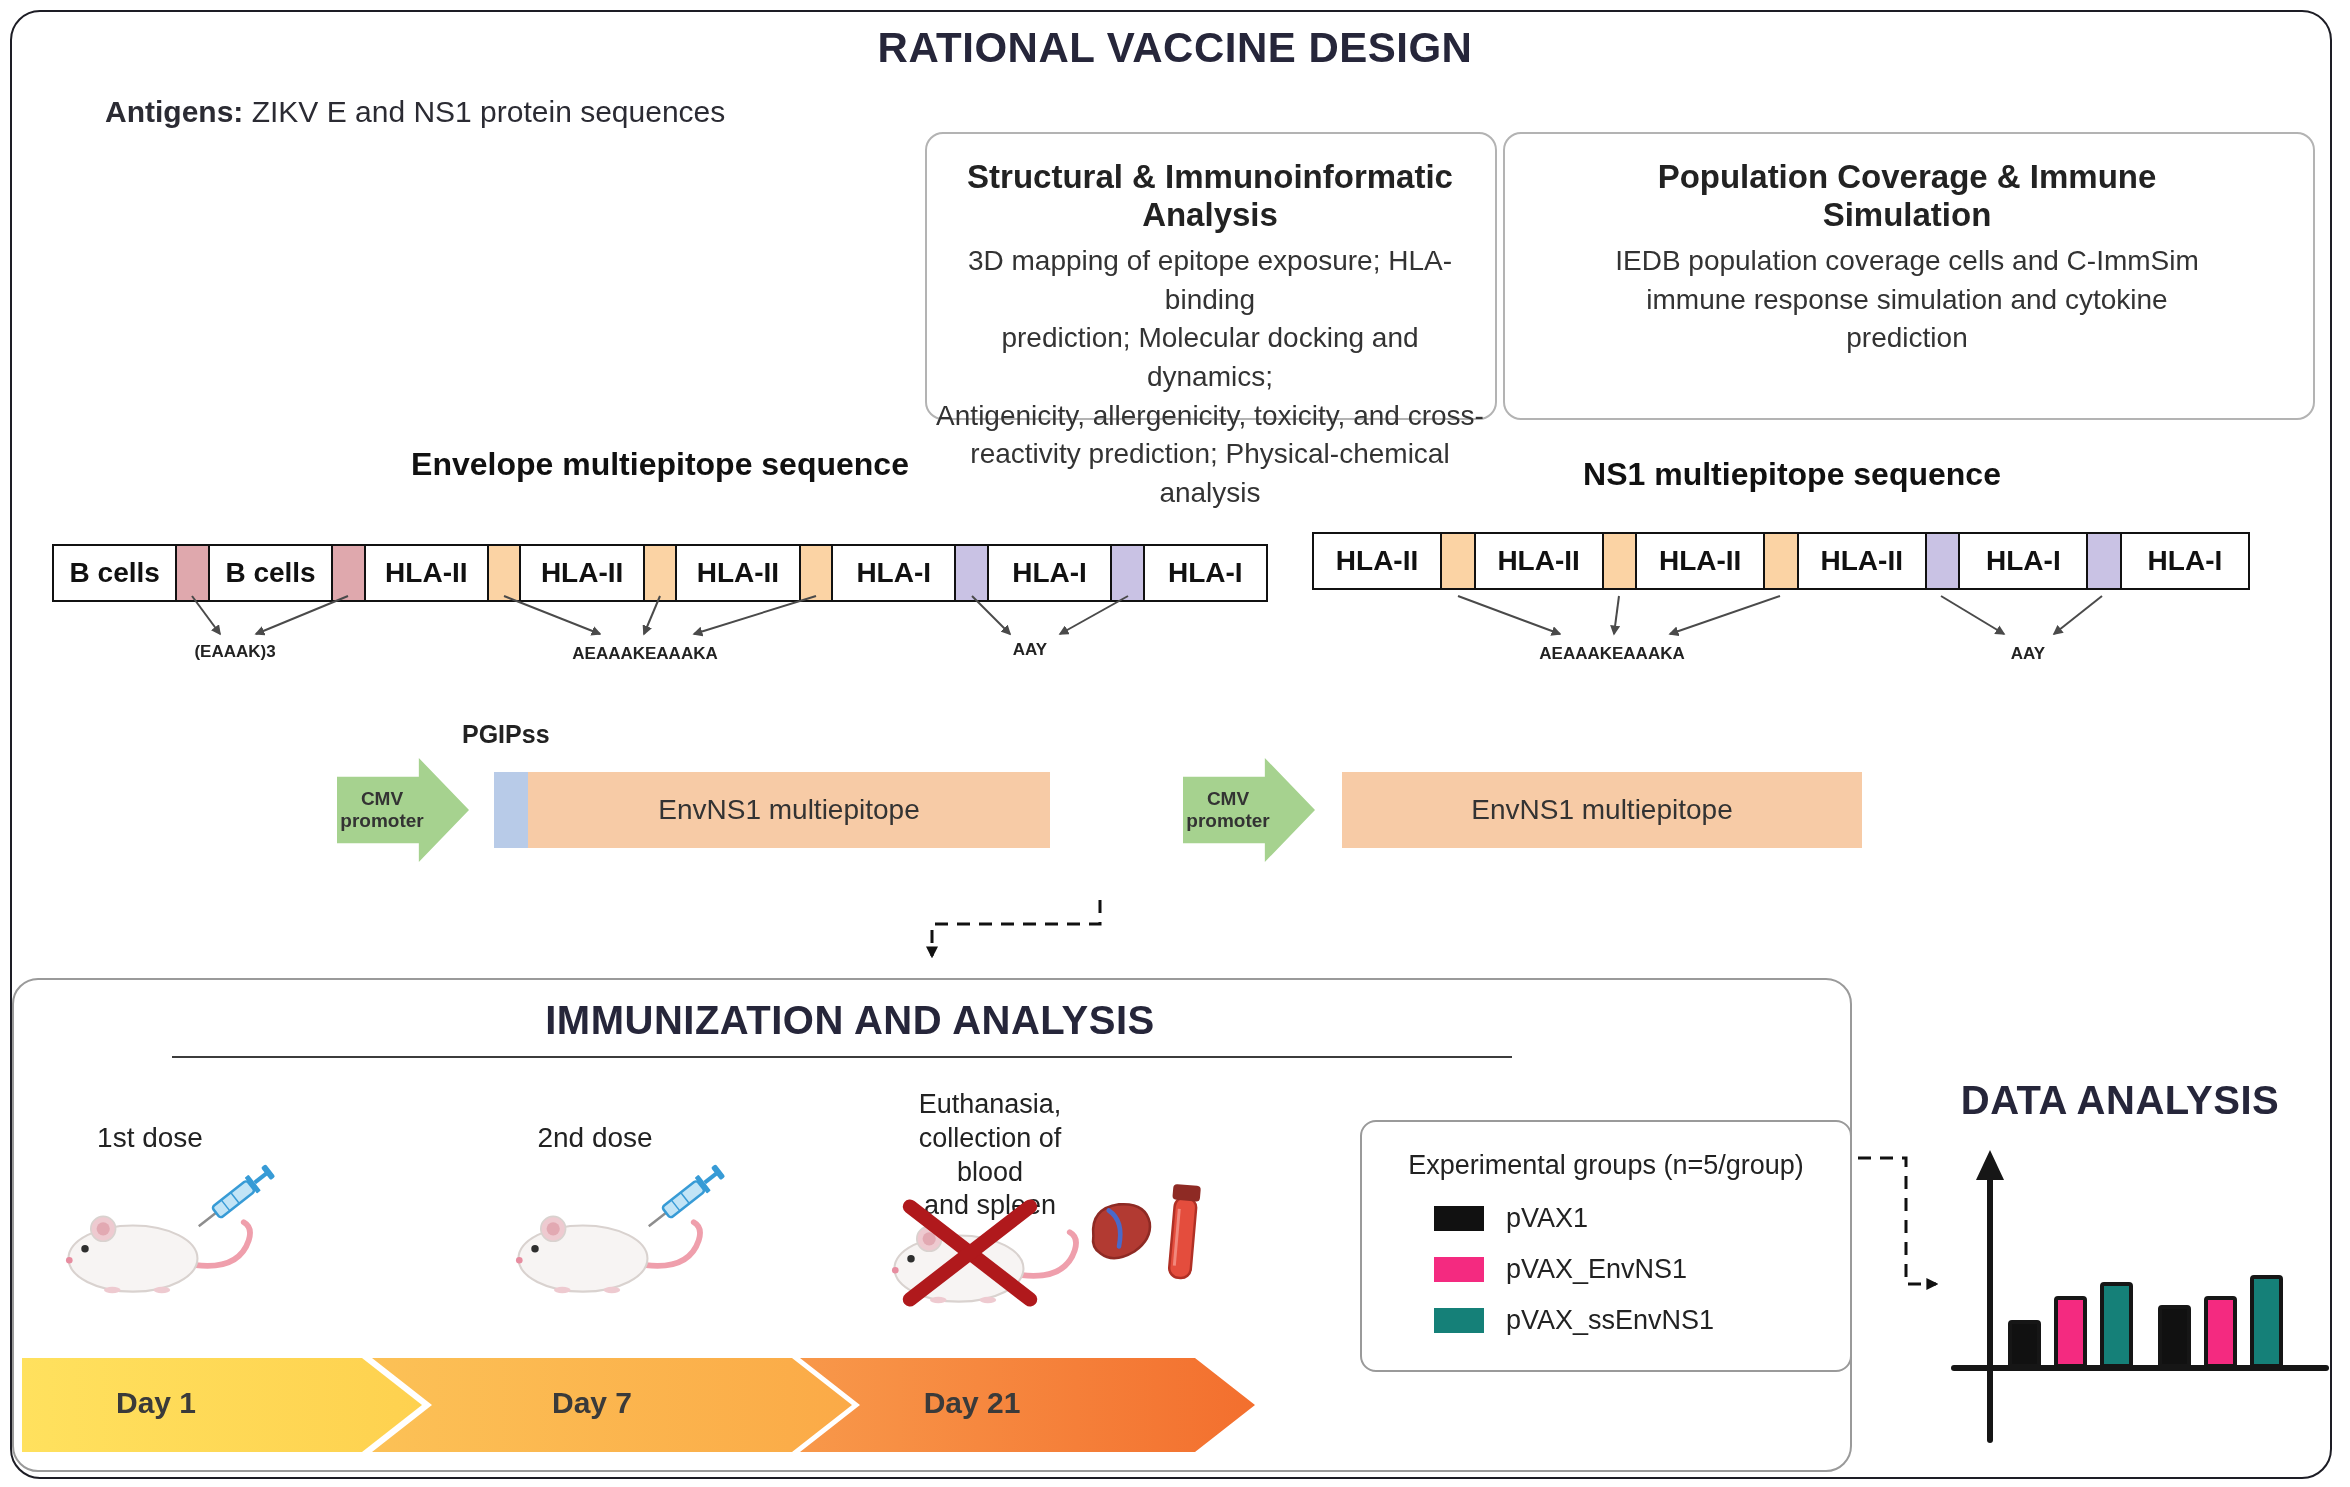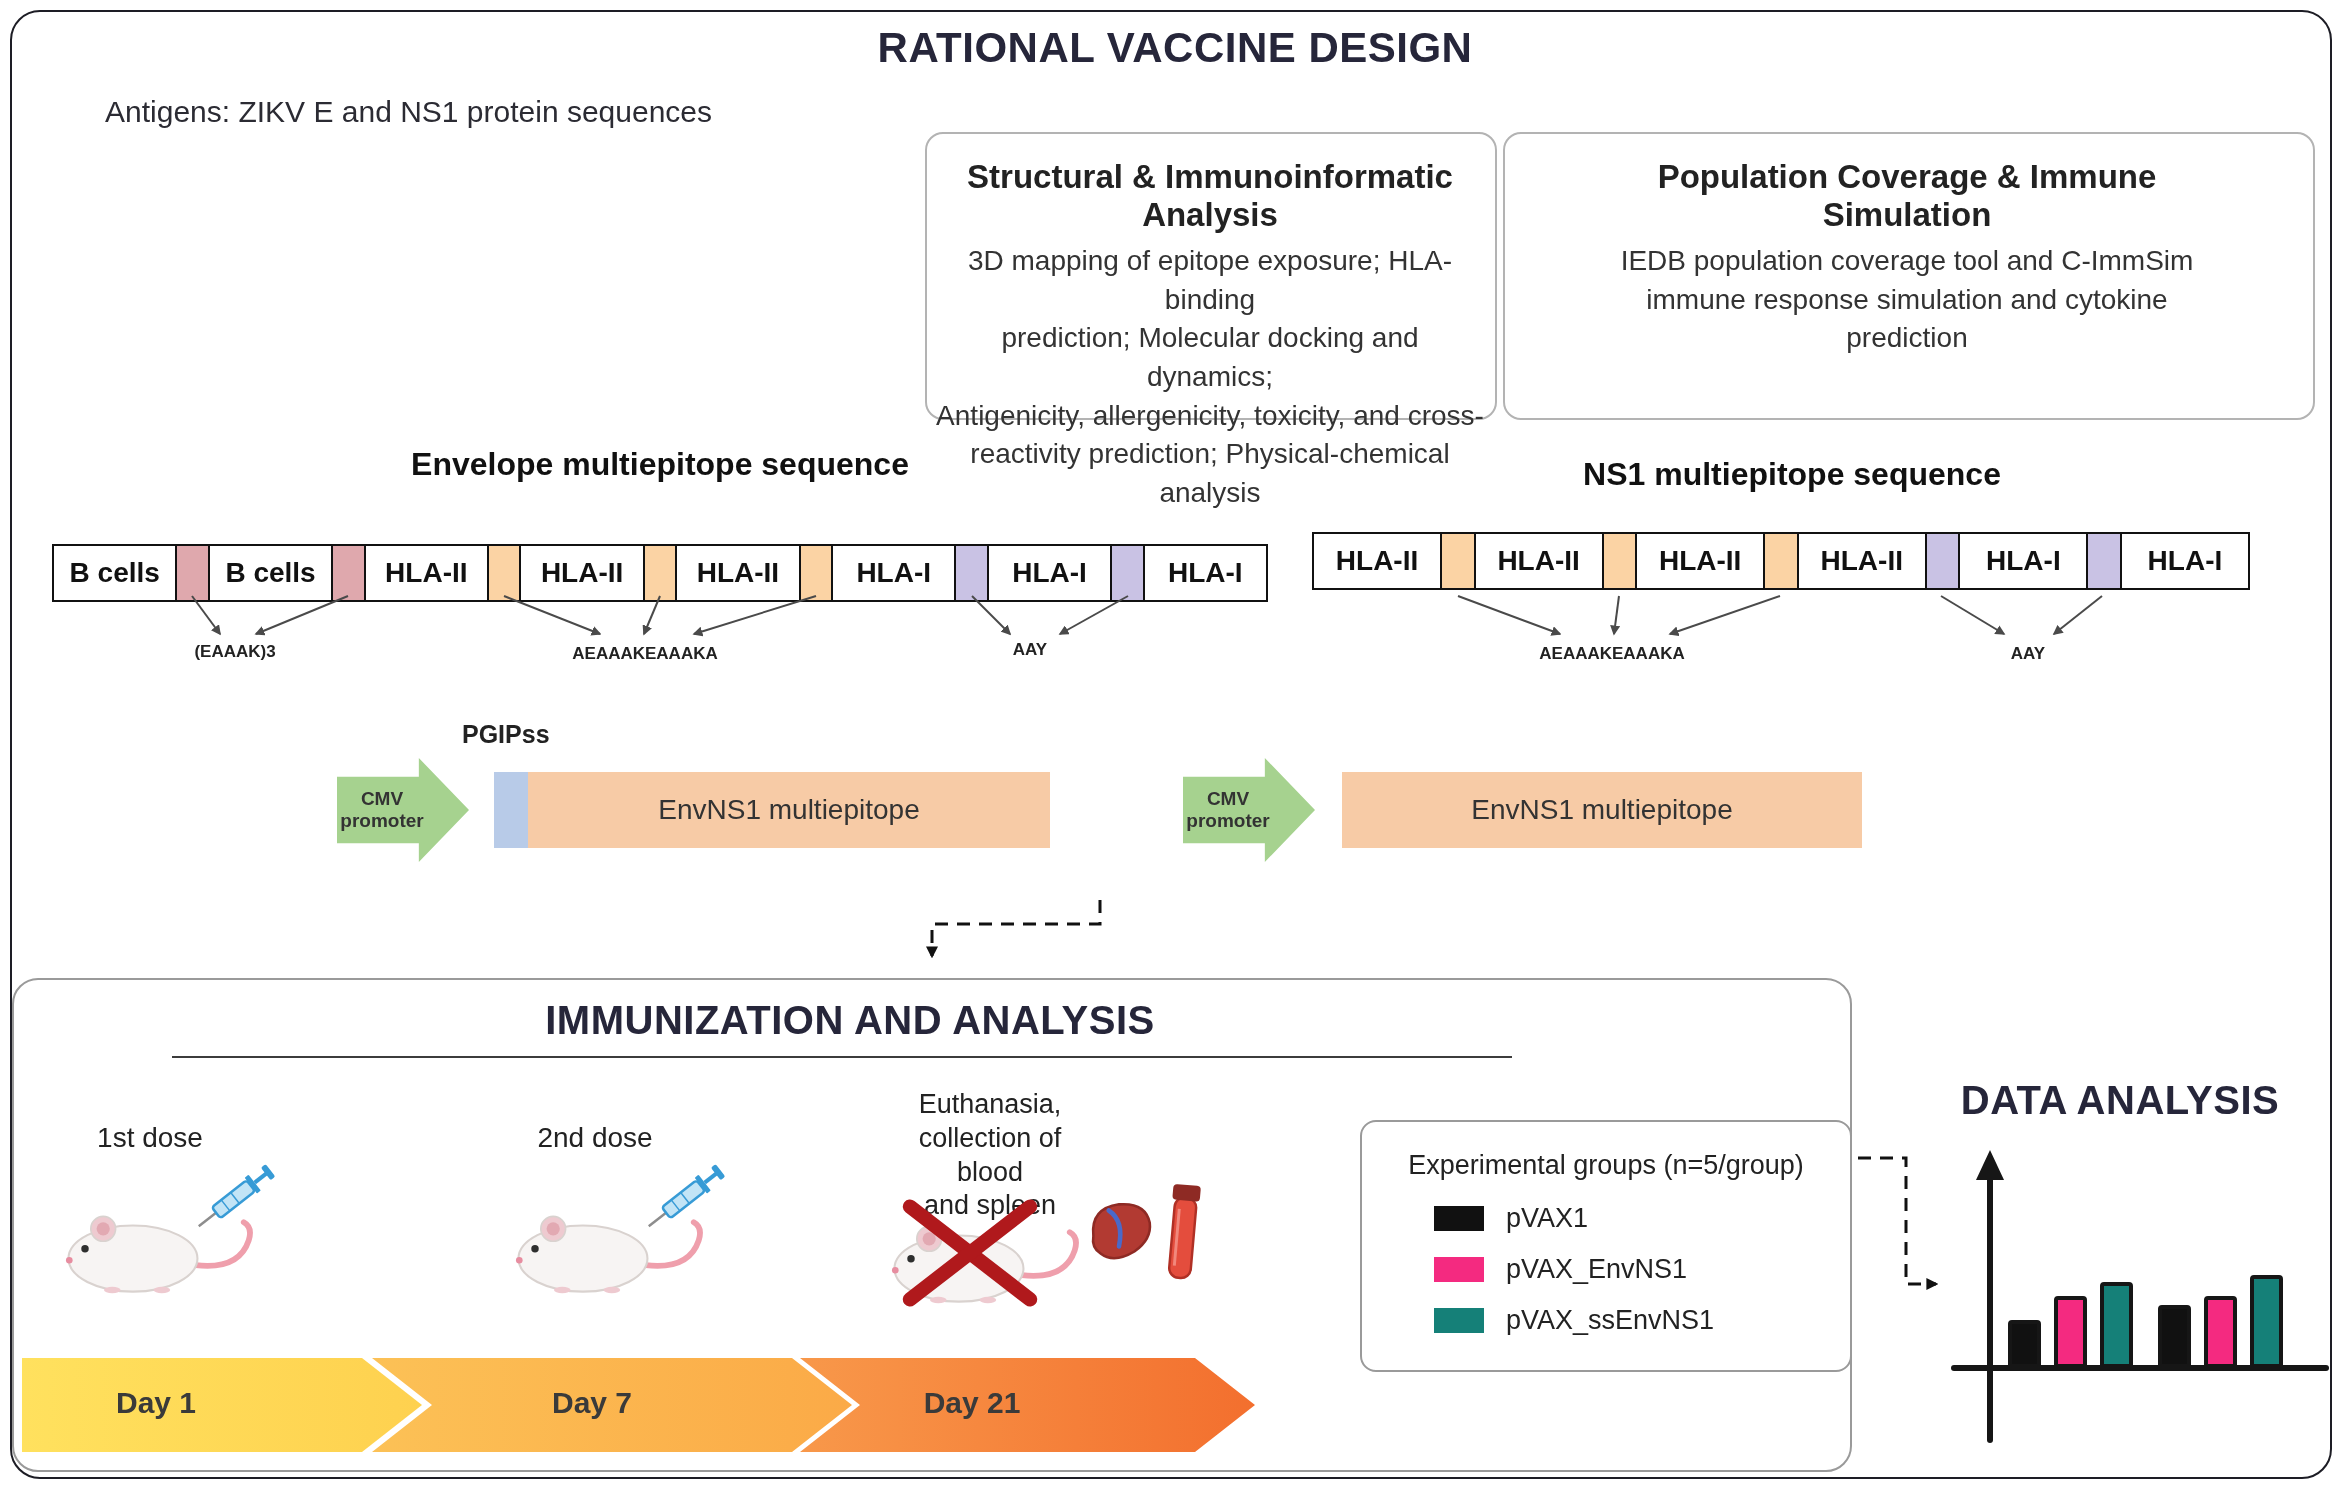--- a/index.html
+++ b/index.html
@@ -64,36 +64,36 @@
 </head>
 <body>
 
 <div id="canvas">
 
   <div id="outer-border" class="abs"></div>
 
   <div class="abs section-title center" style="left:0;top:24px;width:2350px;">RATIONAL VACCINE DESIGN</div>
 
   <div class="abs" style="left:105px;top:95px;font-size:30px;">
-    <span style="font-weight:400;">Antigens:</span><span> ZIKV E and NS1 protein sequences</span>
+    <span style="font-weight:700;">Antigens:</span><span> ZIKV E and NS1 protein sequences</span>
   </div>
 
 
   <div class="abs card center" style="left:925px;top:132px;width:572px;height:288px;padding:24px 10px 0 8px;">
     <div class="card-title">Structural &amp; Immunoinformatic Analysis</div>
     <div class="card-body pre">3D mapping of epitope exposure; HLA-binding
 prediction;  Molecular docking and dynamics;
 Antigenicity, allergenicity, toxicity, and cross-
 reactivity prediction; Physical-chemical analysis</div>
   </div>
 
   <div class="abs card center" style="left:1503px;top:132px;width:812px;height:288px;padding:24px 10px 0 6px;">
     <div class="card-title pre">Population Coverage &amp; Immune
 Simulation</div>
-    <div class="card-body pre">IEDB population coverage tool and C-ImmSim
+    <div class="card-body pre">IEDB population coverage cells and C-ImmSim
 immune response simulation and cytokine
 prediction</div>
   </div>
 
   <div class="abs seq-title center" style="left:260px;top:446px;width:800px;">Envelope multiepitope sequence</div>
   <div class="abs seq-title center" style="left:1392px;top:456px;width:800px;">NS1 multiepitope sequence</div>
 
   <div id="env-seq" class="abs seq-bar" style="left:52px;top:544px;width:1216px;">
       <div class="seg-label">B cells</div>
       <div class="seg-linker linker-pink"></div>

